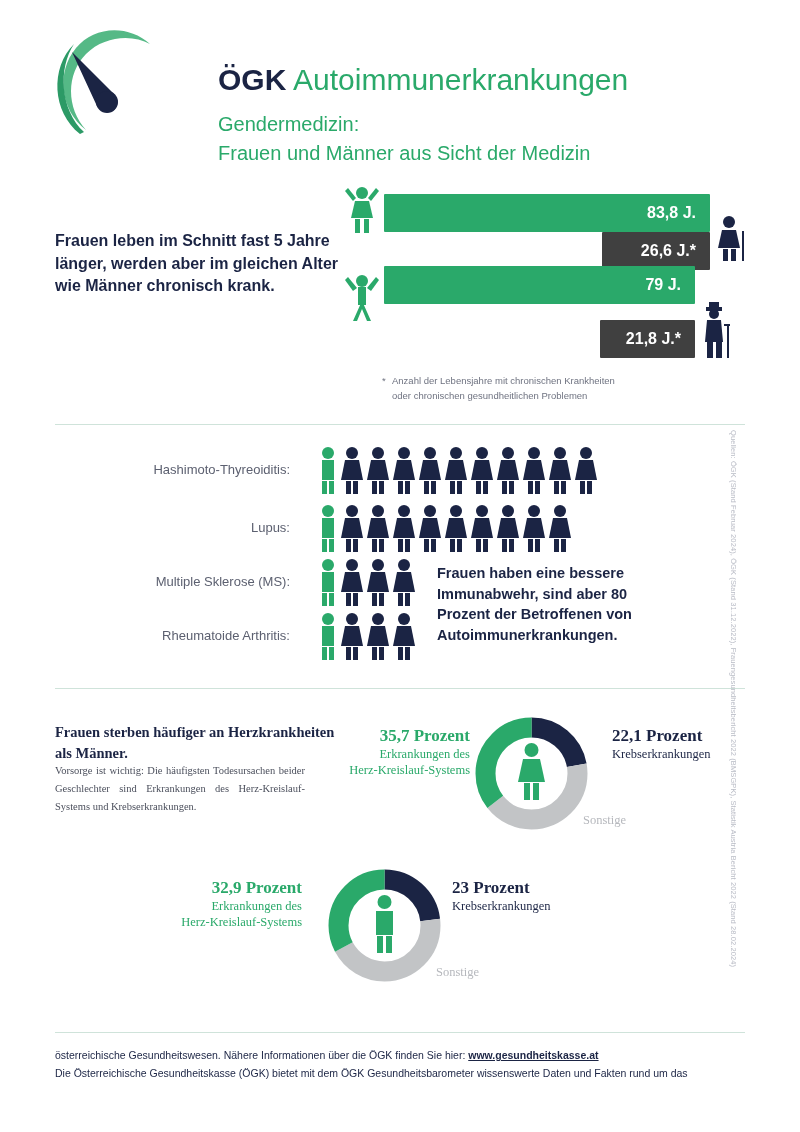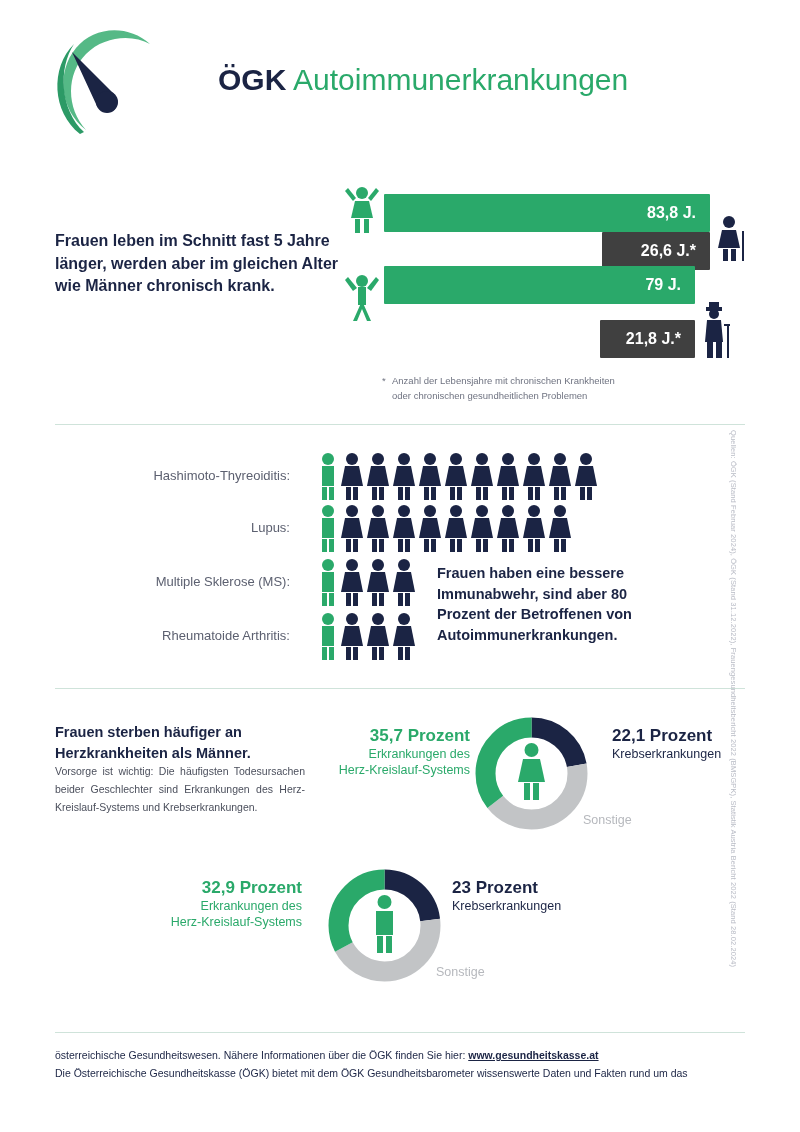--- a/index.html
+++ b/index.html
@@ -44,21 +44,21 @@
   .sec2{position:absolute;left:0;top:440px;width:800px;height:240px;}
   .ai-row{position:absolute;left:0;height:52px;width:800px;}
   .ai-label{position:absolute;left:60px;width:230px;text-align:right;
     font-size:13px;color:#5c6070;line-height:52px;}
   .ai-icons{position:absolute;left:318px;top:2px;display:flex;gap:2px;}
   .ai-icons svg{display:block;}
   .ai-note{position:absolute;left:437px;top:563px;width:240px;
     font-size:14.5px;font-weight:bold;line-height:1.42;color:#1b2444;}
 
   
-  .sec3{position:absolute;left:0;top:700px;width:797px;height:330px;}
+  .sec3{position:absolute;left:0;top:700px;width:797px;height:330px;font-family:Liberation Serif, serif;}
   .s3-head{position:absolute;left:55px;top:22px;width:290px;
     font-size:14.5px;font-weight:bold;line-height:1.42;color:#1b2444;}
   .s3-body{position:absolute;left:55px;top:62px;width:250px;
     font-size:10.5px;line-height:1.72;color:#4b4f5c;text-align:justify;}
 
   .donut{position:absolute;}
   .lbl-big{font-size:17px;font-weight:bold;line-height:1.15;white-space:nowrap;}
   .lbl-sub{font-size:12.5px;line-height:1.35;}
   .green-txt{color:#2aa96a;}
   .navy-txt{color:#1b2444;}
@@ -94,20 +94,24 @@
         <path d="M100,22 C78,2 44,4 26,26 C6,50 10,88 36,108 C16,86 16,52 36,32 C54,14 82,12 100,22 Z" fill="#4cb57f" opacity="0.95"></path>
         <path d="M30,112 C2,90 0,46 24,22 C8,46 10,88 34,110 Z" fill="#2c9a66"></path>
         <path d="M22,30 L64,72 C70,78 68,88 60,90 C54,91 48,87 46,82 L22,30 Z" fill="#1b2444"></path>
         <circle cx="57" cy="80" r="11" fill="#1b2444"></circle>
       </svg>
     </div>
     <div class="title-wrap">
       <div class="title">
         <span class="ogk">ÖGK</span><span class="rest"> Autoimmunerkrankungen</span>
       </div>
+      <div class="subtitle">
+        <div>Gendermedizin:</div>
+        <div>Frauen und Männer aus Sicht der Medizin</div>
+      </div>
     </div>
   </div>
 
   <div class="sec1">
     <div class="s1-text">Frauen leben im Schnitt fast 5 Jahre länger, werden aber im gleichen Alter wie Männer chronisch krank.</div>
 
     <div class="barchart">
 
       <div class="picto" style="left:2px;top:0px;">
         <svg width="40" height="48" viewBox="0 0 40 48">
@@ -175,21 +179,21 @@
   <div class="footnote">
     <span class="star">*</span>
     <div class="ftxt">Anzahl der Lebensjahre mit chronischen Krankheiten</div>
     <div class="ftxt">oder chronischen gesundheitlichen Problemen</div>
   </div>
 
   <div class="divider" style="top:424px;"></div>
 
   <div class="sec2">
 
-    <div class="ai-row" style="top:10px;">
+    <div class="ai-row" style="top:4px;">
       <div class="ai-label">Hashimoto-Thyreoiditis:</div>
       <div class="ai-icons">
         <svg width="20" height="48" viewBox="0 0 20 48">
             <circle cx="10" cy="7" r="6" fill="#2aa96a"></circle>
             <rect x="4" y="14" width="12" height="20" fill="#2aa96a"></rect>
             <rect x="4" y="35" width="5" height="13" fill="#2aa96a"></rect>
             <rect x="11" y="35" width="5" height="13" fill="#2aa96a"></rect>
           </svg>
         <svg width="24" height="48" viewBox="0 0 24 48">
             <circle cx="12" cy="7" r="6" fill="#1b2444"></circle>

